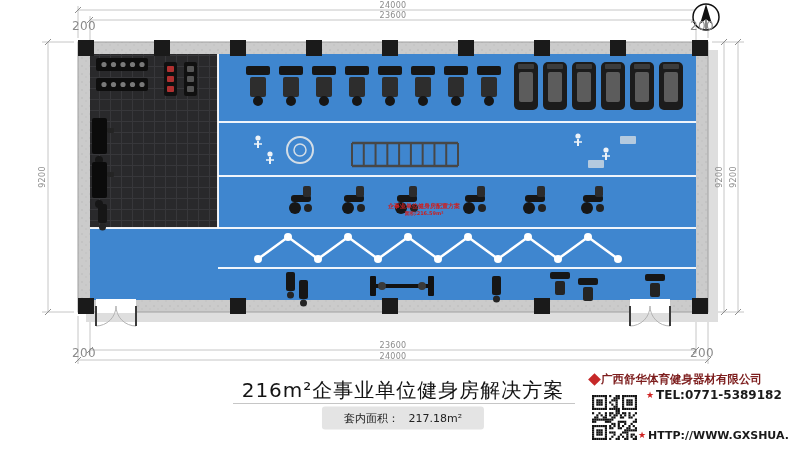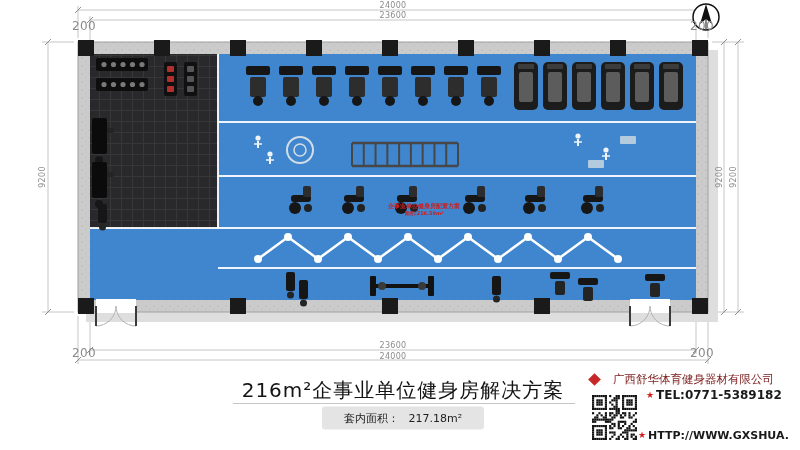--- a/index.html
+++ b/index.html
@@ -10,22 +10,22 @@
        transform:translate(-50%,-50%);letter-spacing:.3px;}
   .dim.small{font-size:12px;}
   .dim.vert{transform:translate(-50%,-50%) rotate(-90deg);}
   .note{position:absolute;color:#cc2020;font-weight:bold;text-align:center;white-space:nowrap;
         transform:translate(-50%,-50%);}
   .title{position:absolute;left:403px;top:390px;transform:translate(-50%,-50%);
          font-size:20px;font-weight:normal;color:#141414;letter-spacing:1px;white-space:nowrap;}
   .title-line{position:absolute;left:233px;top:403px;width:342px;height:1px;background:#c6c6c6;}
   .area-box{position:absolute;left:403px;top:418px;transform:translate(-50%,-50%);
             background:#e4e4e4;border-radius:3px;padding:4px 22px;font-size:11px;color:#222;white-space:nowrap;}
-  .company-row{position:absolute;left:590px;top:372px;display:flex;align-items:center;gap:14px;
-               font-size:11.5px;font-weight:normal;color:#7d1d1d;white-space:nowrap;}
+  .company-row{position:absolute;left:590px;top:372px;display:flex;align-items:center;gap:2px;
+               font-size:11.5px;font-weight:bold;color:#7d1d1d;white-space:nowrap;}
   .logo{display:inline-block;width:9px;height:9px;background:#c62828;transform:rotate(45deg);}
   .tel{position:absolute;left:638px;top:388px;font-size:12px;font-weight:bold;color:#1a1a1a;white-space:nowrap;margin-left:8px;}
   .url{position:absolute;left:638px;top:429px;font-size:11px;font-weight:bold;color:#1a1a1a;white-space:nowrap;}
   .star{color:#cf2222;font-size:9px;margin-right:2px;vertical-align:1px;}
   #qr-svg{position:absolute;left:592px;top:395px;width:45px;height:45px;}
 </style>
 </head>
 <body>
 
 <div class="canvas">

